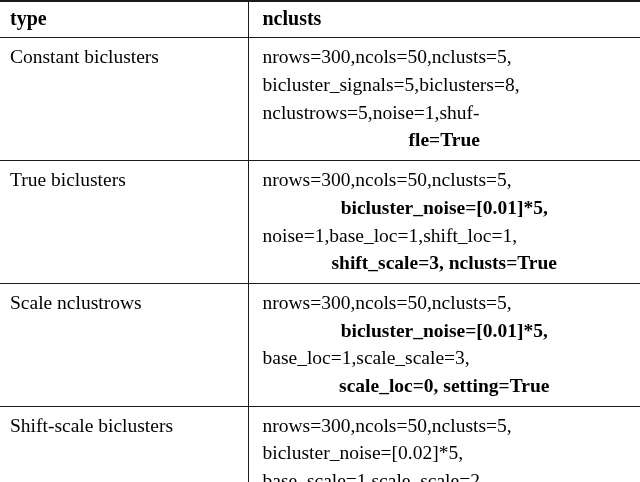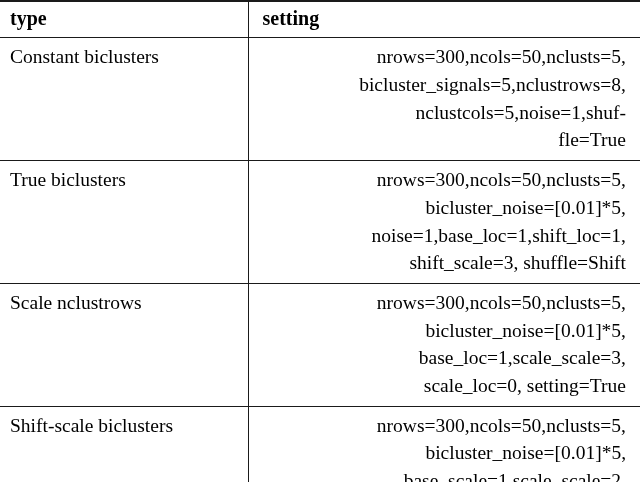--- a/index.html
+++ b/index.html
@@ -72,73 +72,74 @@
     vertical-align: top;
     text-align: justify;
     text-align-last: left;
     padding: 5px 14px 6px 14px;
     hyphens: manual;
   }
 
   
   .jline {
     display: flex;
-    justify-content: flex-end;
+    justify-content: flex-start;
     white-space: pre;
   }
   .jline.flush {
-    justify-content: flex-end;
+    justify-content: center;
+    font-weight: bold;
   }
 </style>
 </head>
 <body>
 
 <div class="table-wrap">
   <table class="spec-table">
     <colgroup>
       <col class="col-type">
       <col class="col-setting">
     </colgroup>
     <thead>
       <tr class="header-row">
         <th class="cell-type">type</th>
-        <th class="cell-setting">setting</th>
+        <th class="cell-setting">nclusts</th>
       </tr>
     </thead>
     <tbody id="table-body">
         <tr class="body-row">
           <td class="cell-type">Constant biclusters</td>
           <td class="cell-setting">
             <div class="jline"><span class="seg">nrows=300,</span><span class="seg">ncols=50,</span><span class="seg">nclusts=5,</span></div>
-            <div class="jline"><span class="seg">bicluster_signals=5,</span><span class="seg">nclustrows=8,</span></div>
-            <div class="jline"><span class="seg">nclustcols=5,</span><span class="seg">noise=1,</span><span class="seg">shuf-</span></div>
+            <div class="jline"><span class="seg">bicluster_signals=5,</span><span class="seg">biclusters=8,</span></div>
+            <div class="jline"><span class="seg">nclustrows=5,</span><span class="seg">noise=1,</span><span class="seg">shuf-</span></div>
             <div class="jline flush"><span class="seg">fle=True</span></div>
           </td>
         </tr>
         <tr class="body-row">
           <td class="cell-type">True biclusters</td>
           <td class="cell-setting">
             <div class="jline"><span class="seg">nrows=300,</span><span class="seg">ncols=50,</span><span class="seg">nclusts=5,</span></div>
             <div class="jline flush"><span class="seg">bicluster_noise=[0.01]*5,</span></div>
             <div class="jline"><span class="seg">noise=1,</span><span class="seg">base_loc=1,</span><span class="seg">shift_loc=1,</span></div>
-            <div class="jline flush"><span class="seg">shift_scale=3, shuffle=Shift</span></div>
+            <div class="jline flush"><span class="seg">shift_scale=3, nclusts=True</span></div>
           </td>
         </tr>
         <tr class="body-row">
           <td class="cell-type">Scale nclustrows</td>
           <td class="cell-setting">
             <div class="jline"><span class="seg">nrows=300,</span><span class="seg">ncols=50,</span><span class="seg">nclusts=5,</span></div>
             <div class="jline flush"><span class="seg">bicluster_noise=[0.01]*5,</span></div>
             <div class="jline"><span class="seg">base_loc=1,</span><span class="seg">scale_scale=3,</span></div>
             <div class="jline flush"><span class="seg">scale_loc=0, setting=True</span></div>
           </td>
         </tr>
         <tr class="body-row last-row">
           <td class="cell-type">Shift-scale biclusters</td>
           <td class="cell-setting">
             <div class="jline"><span class="seg">nrows=300,</span><span class="seg">ncols=50,</span><span class="seg">nclusts=5,</span></div>
-            <div class="jline"><span class="seg">bicluster_noise=[0.01]</span><span class="seg">*</span><span class="seg">5,</span></div>
+            <div class="jline"><span class="seg">bicluster_noise=[0.02]</span><span class="seg">*</span><span class="seg">5,</span></div>
             <div class="jline"><span class="seg">base_scale=1,</span><span class="seg">scale_scale=2,</span></div>
           </td>
         </tr>
       </tbody>
   </table>
 </div>
 
 </body></html>

